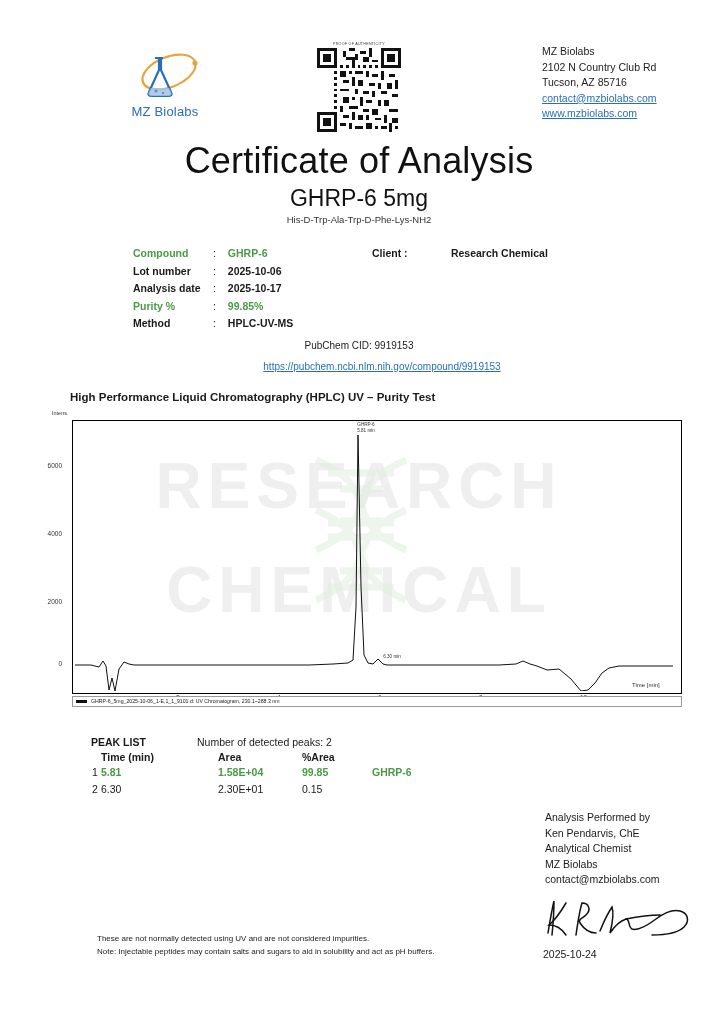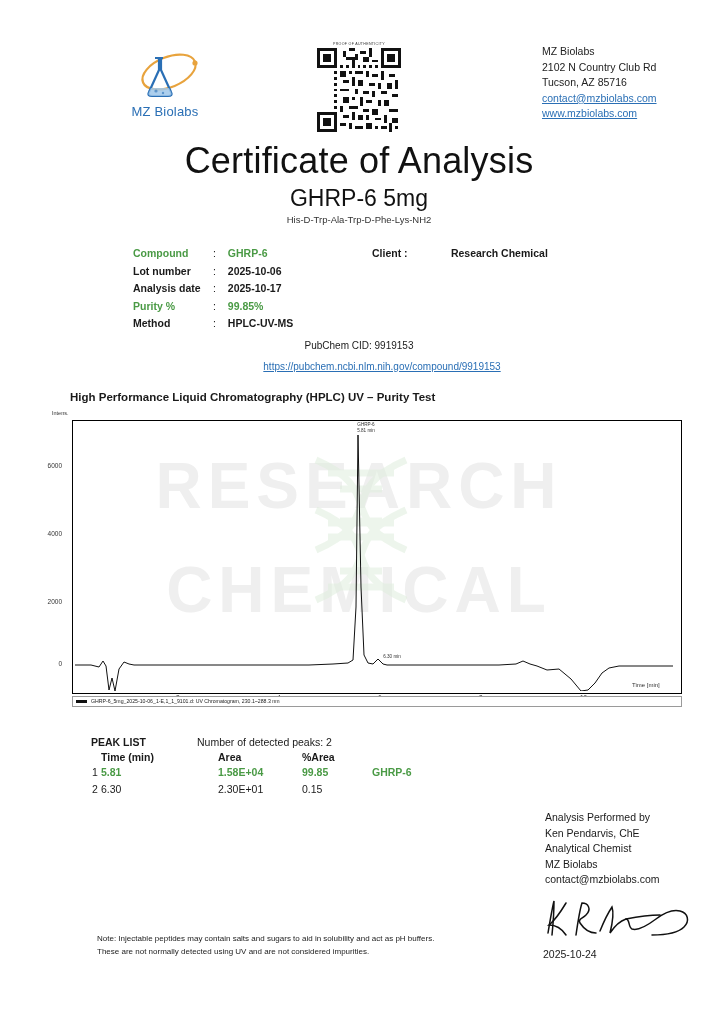--- a/index.html
+++ b/index.html
@@ -343,17 +343,17 @@
       <path d="M8 38 C10 26 12 14 14 6 C14 18 13 30 12 40"></path>
       <path d="M26 8 C20 18 14 26 9 30 C16 30 22 34 26 40"></path>
       <path d="M36 40 C38 26 40 14 42 8 C48 8 52 14 46 20 C42 24 38 24 40 28 C44 34 50 38 56 38"></path>
       <path d="M60 36 C64 26 68 18 72 12 C74 18 72 30 70 38 C74 32 80 26 86 24 C90 24 88 32 92 34 C98 36 108 30 116 24 C124 18 132 14 140 16 C148 18 150 26 144 32 C138 38 126 40 112 40"></path>
       <path d="M86 24 C96 22 108 20 120 20"></path>
     </g>
   </svg>
   <div class="sigdate">2025-10-24</div>
 
   <div class="note">
+    <div>These are not normally detected using UV and are not considered impurities.</div>
     <div>Note: Injectable peptides may contain salts and sugars to aid in solubility and act as pH buffers.</div>
-    <div>These are not normally detected using UV and are not considered impurities.</div>
   </div>
 
 </div>
 
 </body></html>

